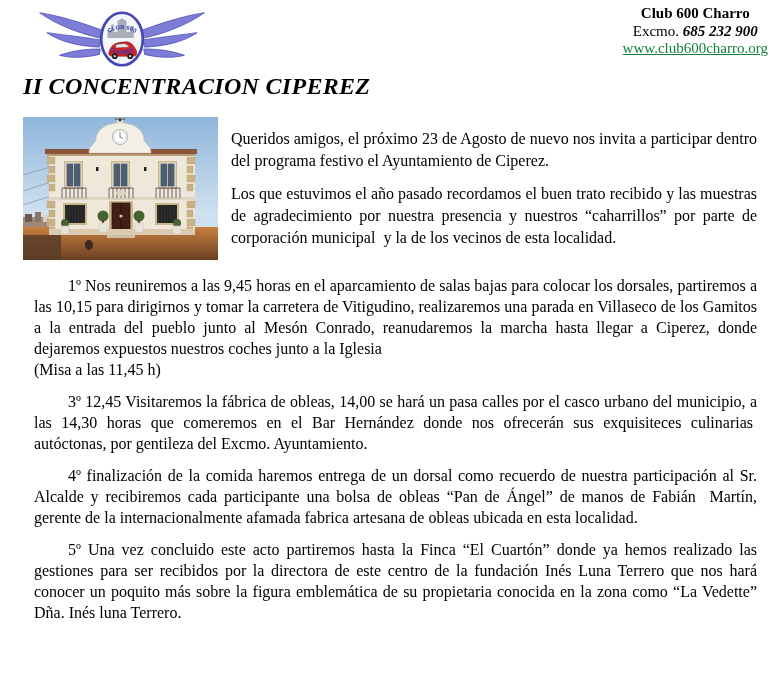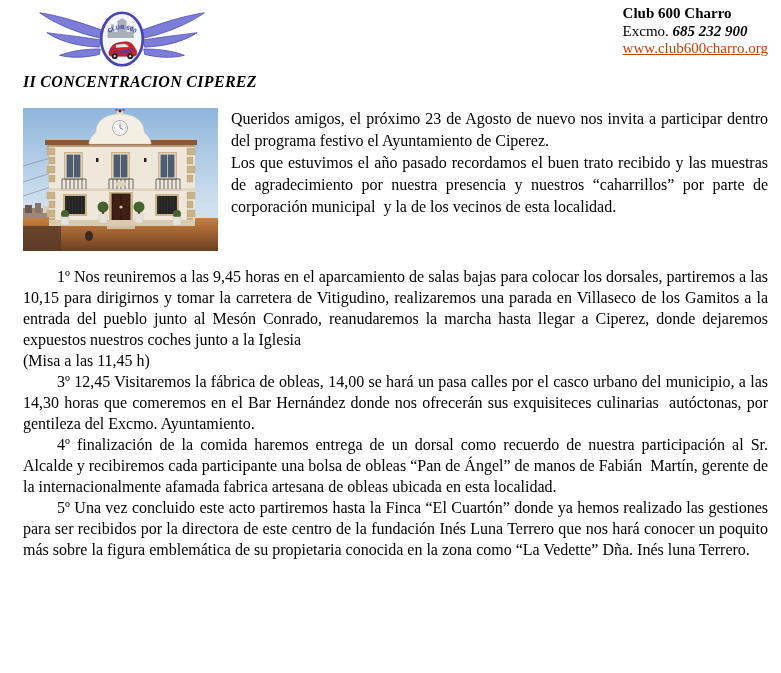--- a/index.html
+++ b/index.html
@@ -13,50 +13,50 @@
   }
   
   .header{
     display:flex;
     justify-content:space-between;
     align-items:flex-start;
     padding:5px 13px 0 36px;
   }
   .logo-box{width:172px;height:60px;margin-top:4px;}
   .address{
-    text-align:left;
+    text-align:center;
     font-size:15px;
     line-height:17.5px;
   }
   .addr-bold{font-weight:bold;}
   .phone-num{font-weight:bold;font-style:italic;}
   .site-link{
-    color:#c2410c;
+    color:#15803d;
     text-decoration:underline;
     cursor:pointer;
   }
   
   .title{
     margin:4px 0 0 23px;
-    font-size:16px;
+    font-size:24px;
     font-weight:bold;
     font-style:italic;
     letter-spacing:.3px;
   }
   
   .content{margin:17px 13px 0 23px;}
   .intro{overflow:hidden;}
   .photo{
     float:left;
     width:195px;height:143px;
     margin-right:13px;
     display:block;
   }
   .para{
-    margin:0;
+    margin:11px;
     font-size:16px;
     line-height:21px;
     text-align:justify;
   }
   .intro .para{line-height:22px;}
   .body-paras{margin-top:15px;}
   .indent{text-indent:34px;}
   .b{font-weight:normal;}
 </style>
 </head>

